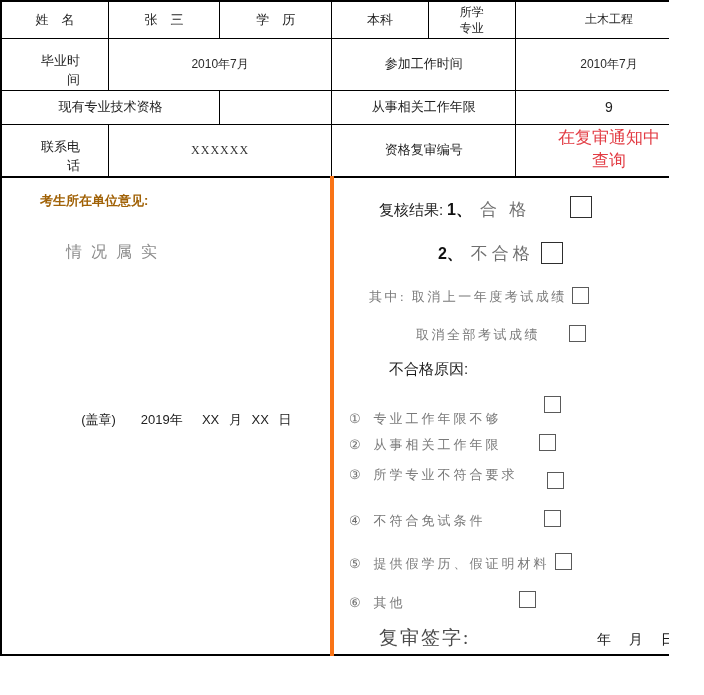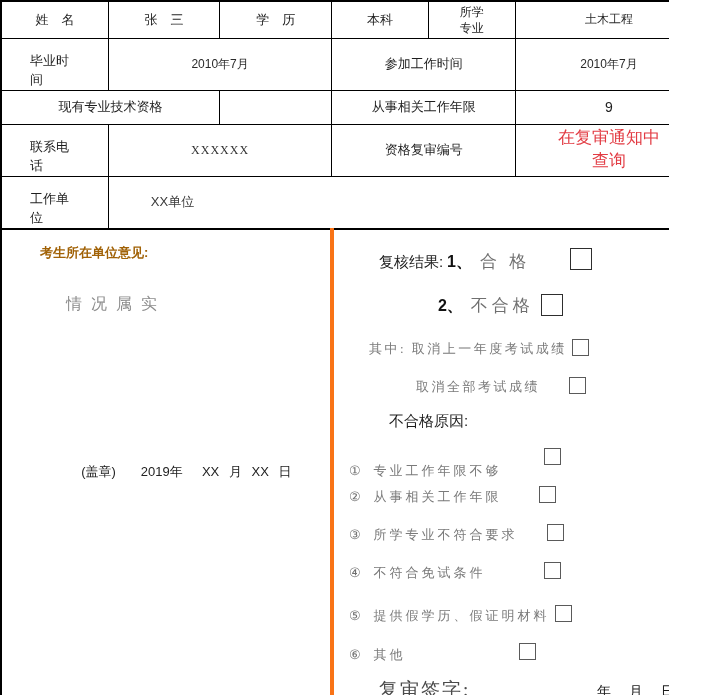--- a/index.html
+++ b/index.html
@@ -23,21 +23,21 @@
     text-align: center;
     vertical-align: middle;
     font-size: 13px;
     padding: 0;
     overflow: hidden;
   }
   tr.r6 > td { border-top: 2px solid #000; }
   td.bl, td.br { position: relative; text-align: left; vertical-align: top; }
   td.br { border-left: 4px solid #f97316; }
 
-  .wlab { display: inline-block; width: 50px; text-align: left; line-height: 1.5; margin-top: 12px; }
+  .wlab { display: inline-block; width: 50px; text-align: right; line-height: 1.5; margin-top: 12px; }
   .pre2 { white-space: pre-line; font-size: 12px; line-height: 1.35; }
   .val-sm { font-size: 12px; color: #2a2a2a; }
   .serifv { font-family: "Liberation Serif", serif; font-size: 12px; color: #333; letter-spacing: 1px; }
   .employer-val { display: block; text-align: left; padding-left: 42px; font-size: 13px; color: #3a3a3a; }
   .red-note {
     display: inline-block; width: 112px;
     font-family: "Liberation Serif", serif;
     color: #e23b43; font-size: 17px; line-height: 1.35;
     text-align: center;
   }
@@ -66,21 +66,21 @@
   .l2 { left: 100px; top: 64px; }
   .l3 { left: 35px; top: 110px; }
   .l4 { left: 82px; top: 148px; }
   .gray-serif {
     font-family: "Liberation Serif", serif;
     color: #7a7a7a; font-size: 13px; letter-spacing: 2.5px;
     white-space: pre;
   }
   .l5 { left: 55px; top: 182px; font-size: 15px; color: #1a1a1a; }
   .rr { left: 15px; }
-  .rr1 { top: 220px; margin-top: 12px; } .rr2 { top: 258px; } .rr3 { top: 296px; text-align: center; }
+  .rr1 { top: 220px; margin-top: 12px; } .rr2 { top: 258px; } .rr3 { top: 288px; text-align: center; }
   .rr4 { top: 334px; } .rr5 { top: 377px; } .rr6 { top: 416px; }
   .rnum { font-family: "Liberation Serif", serif; color: #6f6f6f; font-size: 13px; }
   .rtext {
     font-family: "Liberation Serif", serif;
     color: #7a7a7a; font-size: 13px; letter-spacing: 3px; margin-left: 13px;
   }
   .lsign { left: 45px; top: 447px; }
   .t-sign {
     font-family: "Liberation Serif", serif;
     color: #4a4a4a; font-size: 19px; letter-spacing: 2px;
@@ -179,29 +179,20 @@
         <span class="serifv">XXXXXX</span>
       </td>
       <td colspan="2">
         <span>资格复审编号</span>
       </td>
       <td>
         <span class="red-note">在复审通知中查询</span>
       </td>
     </tr>
 
-    <tr style="height:42px">
-      <td>
-        <span class="wlab" style="white-space:pre-line">工作单
-位</span>
-      </td>
-      <td colspan="5">
-        <span class="employer-val">XX单位</span>
-      </td>
-    </tr>
 
     <tr class="r6" style="height:478px">
       <td class="bl" colspan="3">
         <div class="abs op-title">考生所在单位意见:</div>
         <div class="abs op-comment">情况属实</div>
         <div class="abs op-stamp">
           <span>(盖章)</span><span class="op-date">2019年  XX 月 XX 日</span>
         </div>
       </td>
 

